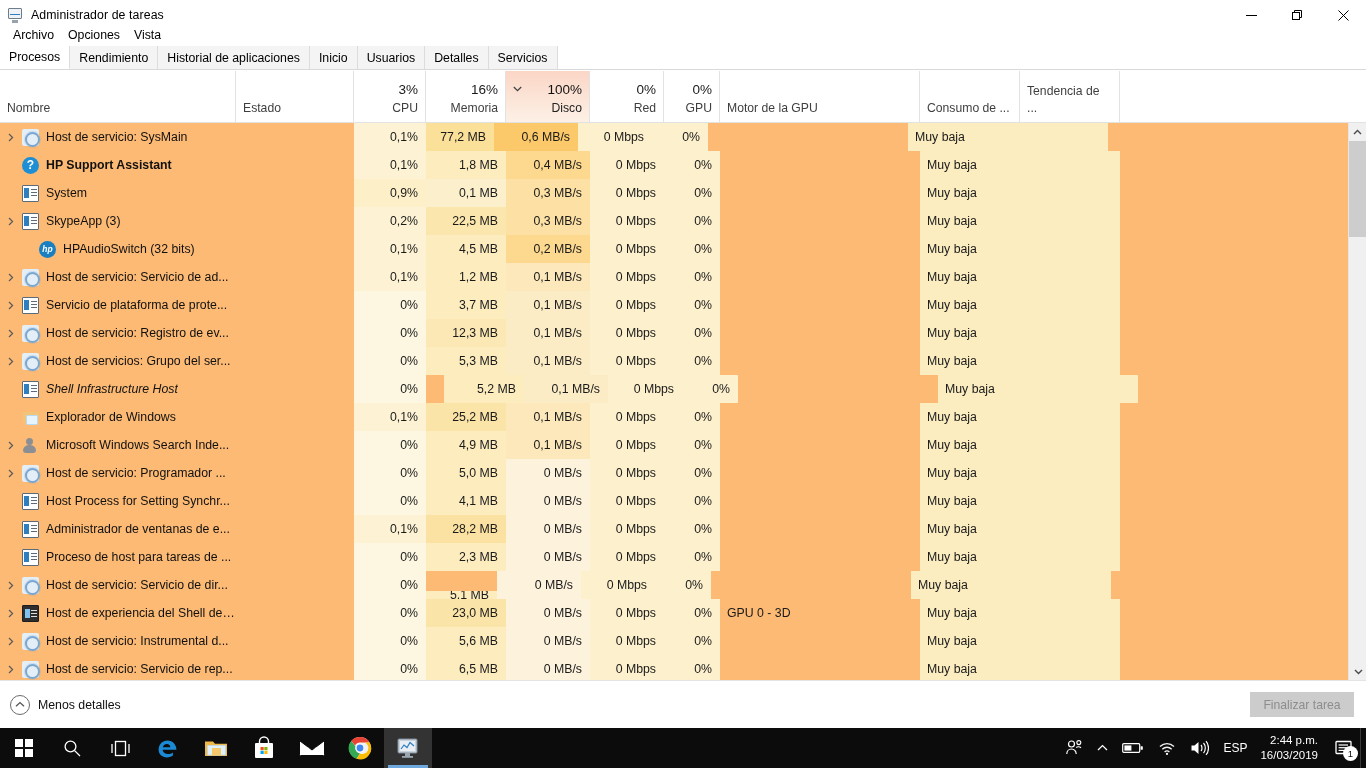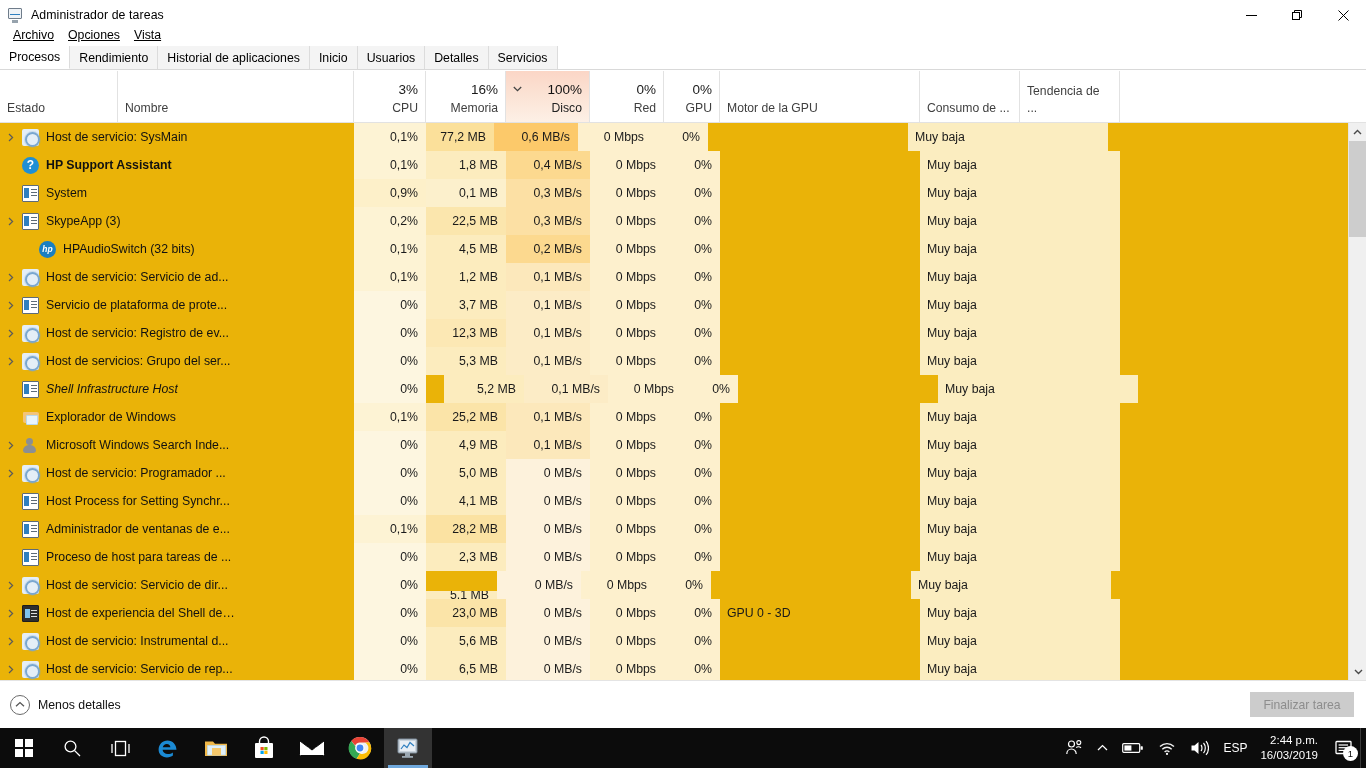--- a/index.html
+++ b/index.html
@@ -35,21 +35,21 @@
   .winbtns { position: absolute; right: 0; top: 0; height: 30px; display: flex; }
   .winbtn {
     width: 46px; height: 30px; display: flex; align-items: center; justify-content: center;
     font-size: 12px; color: #000; cursor: default;
   }
   .winbtn svg { display: block; }
 
   
   .menubar {
     position: absolute; top: 24px; left: 0; width: 1366px; height: 22px;
-    display: flex; align-items: center; padding-left: 6px; background: #fff; text-decoration: underline;
+    display: flex; align-items: center; padding-left: 6px; background: #fff;
   }
   .menuitem {
     font-size: 12.3px; color: #000; padding: 2px 7px; cursor: default;
   }
 
   
   .tabbar {
     position: absolute; top: 46px; left: 0; width: 1366px; height: 24px;
     background: #ffffff;
     border-bottom: 1px solid #d9d9d9;
@@ -95,21 +95,21 @@
   .ch.sorted .pct { color: #111; }
   .ch.sorted .nm { color: #222; }
   .sortarrow {
     position: absolute; left: 7px; top: 7px;
     width: 9px; height: 9px; color: #444;
   }
 
   
   .tablewrap {
     position: absolute; top: 123px; left: 0; width: 1366px; height: 557px;
-    overflow: hidden; background: #eab308;
+    overflow: hidden; background: #fdba74;
   }
   .rows { width: 1348px; }
   .row { display: flex; height: 28px; align-items: stretch; cursor: default; }
   .cell {
     display: flex; align-items: center;
     font-size: 12.3px; color: #1a1a1a;
     border-right: 1px solid transparent;
     padding: 0 7px;
     overflow: hidden; white-space: nowrap;
   }
@@ -297,25 +297,25 @@
       <div class="tab active">Procesos</div>
       <div class="tab">Rendimiento</div>
       <div class="tab">Historial de aplicaciones</div>
       <div class="tab">Inicio</div>
       <div class="tab">Usuarios</div>
       <div class="tab">Detalles</div>
       <div class="tab">Servicios</div>
     </div>
 
   <div class="colhead" id="colhead">
+      <div class="ch txt" style="width: 236px; flex: 0 0 auto;">
+        <div class="nm">Nombre</div>
+      </div>
       <div class="ch txt" style="width: 118px; flex: 0 0 auto;">
         <div class="nm">Estado</div>
-      </div>
-      <div class="ch txt" style="width: 236px; flex: 0 0 auto;">
-        <div class="nm">Nombre</div>
       </div>
       <div class="ch num" style="width: 72px; flex: 0 0 auto;">
         <div class="pct">3%</div>
         <div class="nm">CPU</div>
       </div>
       <div class="ch num" style="width: 80px; flex: 0 0 auto;">
         <div class="pct">16%</div>
         <div class="nm">Memoria</div>
       </div>
       <div class="ch num sorted" style="width: 84px; flex: 0 0 auto;">

